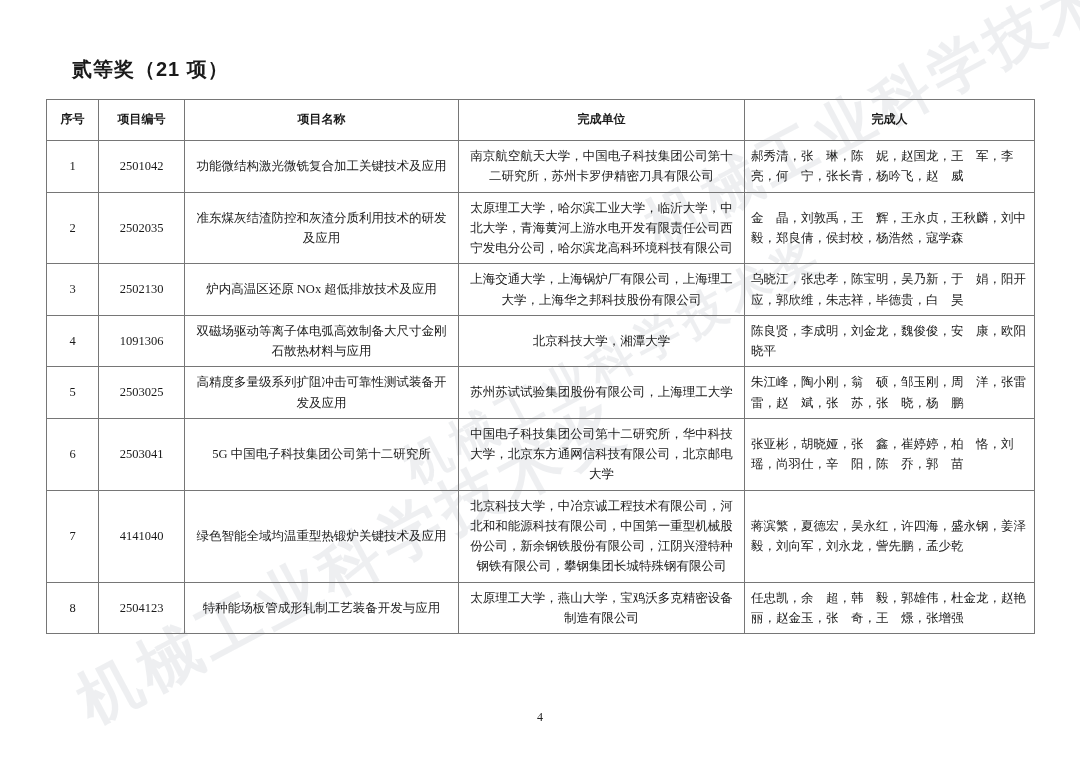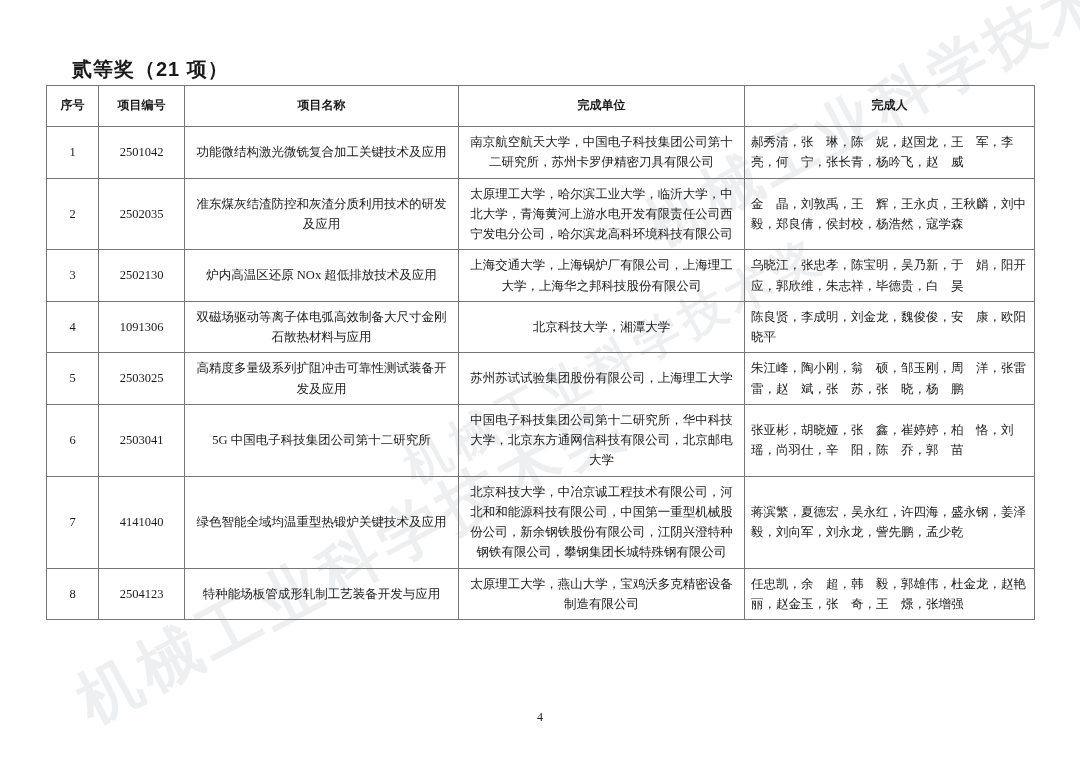--- a/index.html
+++ b/index.html
@@ -53,21 +53,21 @@
     left: 380px; top: 330px;
     font-size: 46px;
     transform: rotate(-28deg);
   }
 
   
   .page-title {
     font-size: 20px;
     font-weight: bold;
     font-family: "Liberation Sans", "DejaVu Sans", sans-serif;
-    margin: 0 0 2px 26px;
+    margin: 0 0 16px 26px;
     letter-spacing: 1px;
     position: relative;
     z-index: 5;
   }
 
   
   table.award-table {
     border-collapse: collapse;
     width: 988px;
     table-layout: fixed;

